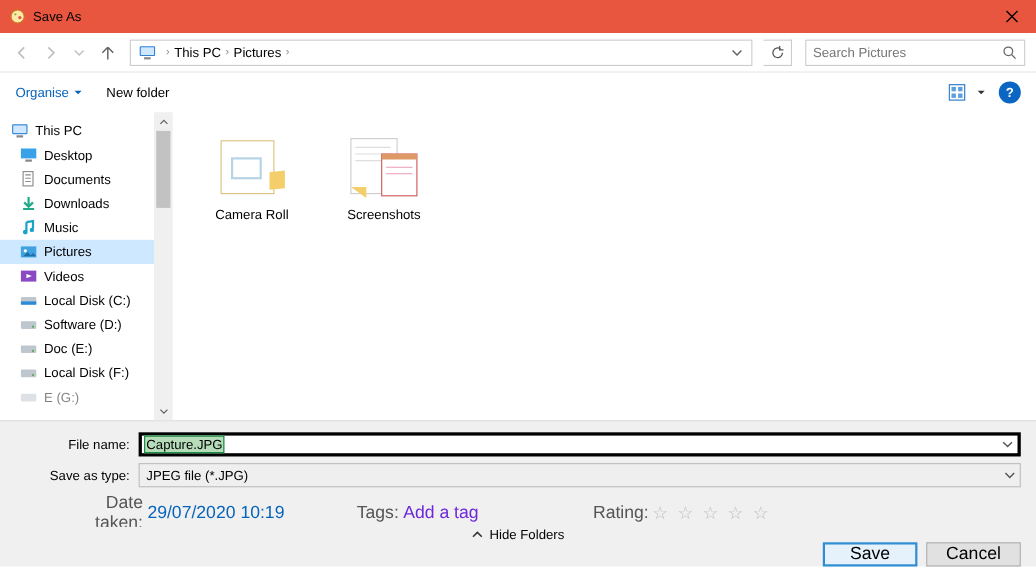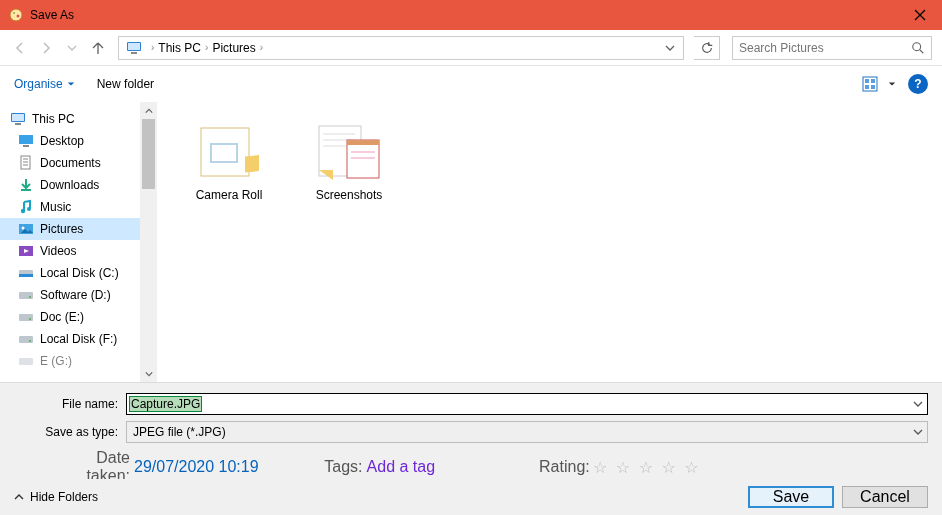--- a/index.html
+++ b/index.html
@@ -44,33 +44,33 @@
 .vscroll .thumb { position: absolute; top: 0; left: 2px; right: 2px; height: 70px; background: #c2c2c2; cursor: pointer; }
 
 .filepane { flex: 1; padding: 20px 0 0 24px; display: flex; gap: 24px; align-items: flex-start; }
 .folder { width: 96px; display: flex; flex-direction: column; align-items: center; gap: 6px; cursor: pointer; }
 .folder .ficon { width: 72px; height: 60px; }
 .folder .flabel { font-size: 12px; }
 
 .bottompanel { background: #f0f0f0; border-top: 1px solid #dcdcdc; padding: 10px 14px 6px 14px; }
 .formrow { display: flex; align-items: center; margin-bottom: 6px; }
 .formrow .lbl { width: 112px; text-align: right; padding-right: 8px; }
-.fninput-wrap { flex: 1; position: relative; height: 22px; border: 1px solid #000000; background: #fff; display: flex; align-items: center; }
+.fninput-wrap { flex: 1; position: relative; height: 22px; border: 3px solid #000000; background: #fff; display: flex; align-items: center; }
 .fninput-wrap .sel { background: #b7dcba; padding: 0 1px; margin-left: 2px; border: 1px solid #0a863a; }
 .fninput-wrap .dd { position: absolute; right: 4px; color: #555; cursor: pointer; }
 .typeselect { flex: 1; height: 22px; border: 1px solid #bcbcbc; background: #efefef; display: flex; align-items: center; padding: 0 6px; position: relative; cursor: pointer; }
 .typeselect .dd { position: absolute; right: 4px; color: #555; }
 
 .metarow { display: flex; align-items: center; margin-top: 6px; padding-left: 40px; gap: 4px; font-size: 16px; }
 .metarow .ml { color: #555; width: 76px; text-align: right; }
 .metarow .mv { color: #0763ba; cursor: pointer; margin-right: 60px; }
 .metarow .addtag { color: #6d28d9; cursor: pointer; margin-right: 100px; }
 .metarow .stars { color: #bcbcbc; letter-spacing: 2px; cursor: pointer; }
 
-.footer { position: absolute; bottom: 0; left: 0; right: 0; height: 36px; background: #f0f0f0; display: flex; align-items: center; padding: 0 14px; }
+.footer { position: absolute; bottom: 0; left: 0; right: 0; height: 36px; background: #f0f0f0; display: flex; align-items: center; padding: 0 14px; flex-direction: column; }
 .footer .hide { display: flex; align-items: center; gap: 6px; cursor: pointer; }
 .footer .btns { margin-left: auto; display: flex; gap: 8px; }
 .footer button { width: 86px; height: 22px; background: #e1e1e1; border: 1px solid #adadad; font-size: 16px; cursor: pointer; }
 .footer button.primary { border: 2px solid #2f8dd4; background: #e5f1fb; }
 
 svg { display: block; }
 </style>
 </head>
 <body>
 

